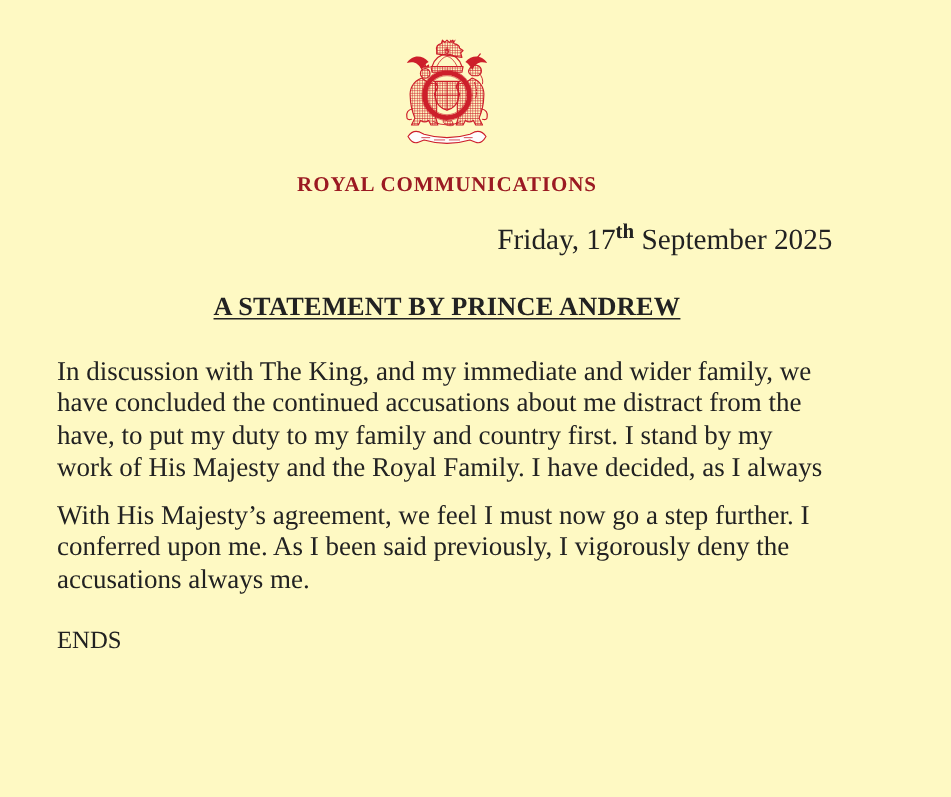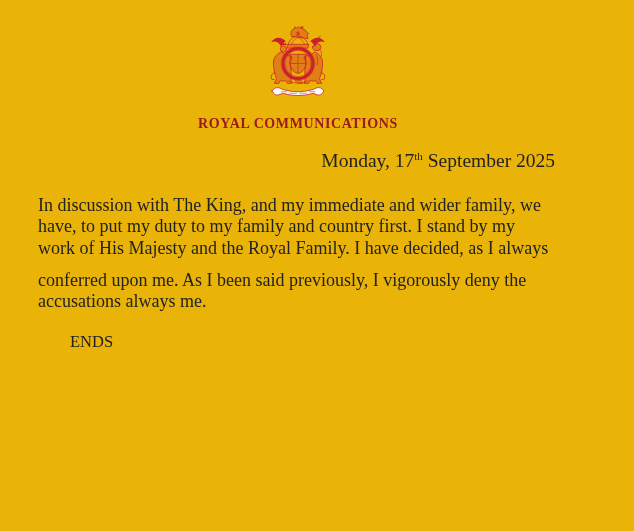--- a/index.html
+++ b/index.html
@@ -1,19 +1,19 @@
 <!DOCTYPE html>
 <html><head>
 <meta charset="utf-8">
 <style>
   html,body{margin:0;padding:0;}
   .page{
     position:relative;
     width:634px;height:531px;
-    background:#eab308;
+    background:#fef9c3;
     font-family:"Liberation Serif","DejaVu Serif",serif;
     color:#222222;
     overflow:hidden;
   }
   .doc{
     position:absolute;
     left:38px;top:0;
     width:520px;
   }
   .crest-wrap{
@@ -32,23 +32,24 @@
   }
   .dateline{
     margin-top:17px;
     text-align:right;
     padding-right:3px;
     font-size:19.5px;
     line-height:24px;
     white-space:nowrap;
   }
   .dateline sup{
-    font-size:11px;
+    font-size:14px;
     vertical-align:super;
     line-height:0;
+    font-weight:bold;
   }
   .statement-title{
     margin-top:20px;
     text-align:center;
     font-size:17.5px;
     font-weight:bold;
     letter-spacing:0.2px;
     line-height:22px;
     text-decoration:underline;
     text-underline-offset:2px;
@@ -57,21 +58,20 @@
     margin-top:22px;
     font-size:18px;
     line-height:21.3px;
   }
   .para.second{ margin-top:11px; }
   .para-line{ white-space:nowrap; }
   .ends{
     margin-top:19px;
     font-size:16.5px;
     line-height:21px;
-    margin-left:32px;
   }
 </style>
 </head>
 <body>
 
 <div class="page">
   <div class="doc">
 
     <div class="crest-wrap">
       <svg width="92" height="78" viewBox="0 0 120 102" xmlns="http://www.w3.org/2000/svg">
@@ -118,30 +118,33 @@
 
           <path d="M48,72 q12,6 24,0" stroke-width="0.8"></path>
           <path d="M26,85 q4,-6 10,-4 l4,2 q20,6 40,0 l4,-2 q6,-2 10,4 q-4,7 -9,5 l-5,-2 q-20,6 -40,0 l-5,2 q-5,2 -9,-5 z" fill="#fdfdfd"></path>
           <path d="M38,86 h7 M49,88 h9 M62,88 h9 M75,86 h7" stroke-width="0.7"></path>
         </g>
       </svg>
     </div>
 
     <div class="org-name">ROYAL COMMUNICATIONS</div>
 
-    <div class="dateline"><span>Monday, 17</span><sup>th</sup><span> September 2025</span></div>
+    <div class="dateline"><span>Friday, 17</span><sup>th</sup><span> September 2025</span></div>
 
+    <div class="statement-title">A STATEMENT BY PRINCE ANDREW</div>
 
     <div class="para">
       <div class="para-line">In discussion with The King, and my immediate and wider family, we</div>
+      <div class="para-line">have concluded the continued accusations about me distract from the</div>
       <div class="para-line">have, to put my duty to my family and country first. I stand by my</div>
       <div class="para-line">work of His Majesty and the Royal Family. I have decided, as I always</div>
     </div>
 
     <div class="para second">
+      <div class="para-line">With His Majesty’s agreement, we feel I must now go a step further. I</div>
       <div class="para-line">conferred upon me. As I been said previously, I vigorously deny the</div>
       <div class="para-line">accusations always me.</div>
     </div>
 
     <div class="ends">ENDS</div>
 
   </div>
 </div>
 
 </body></html>

